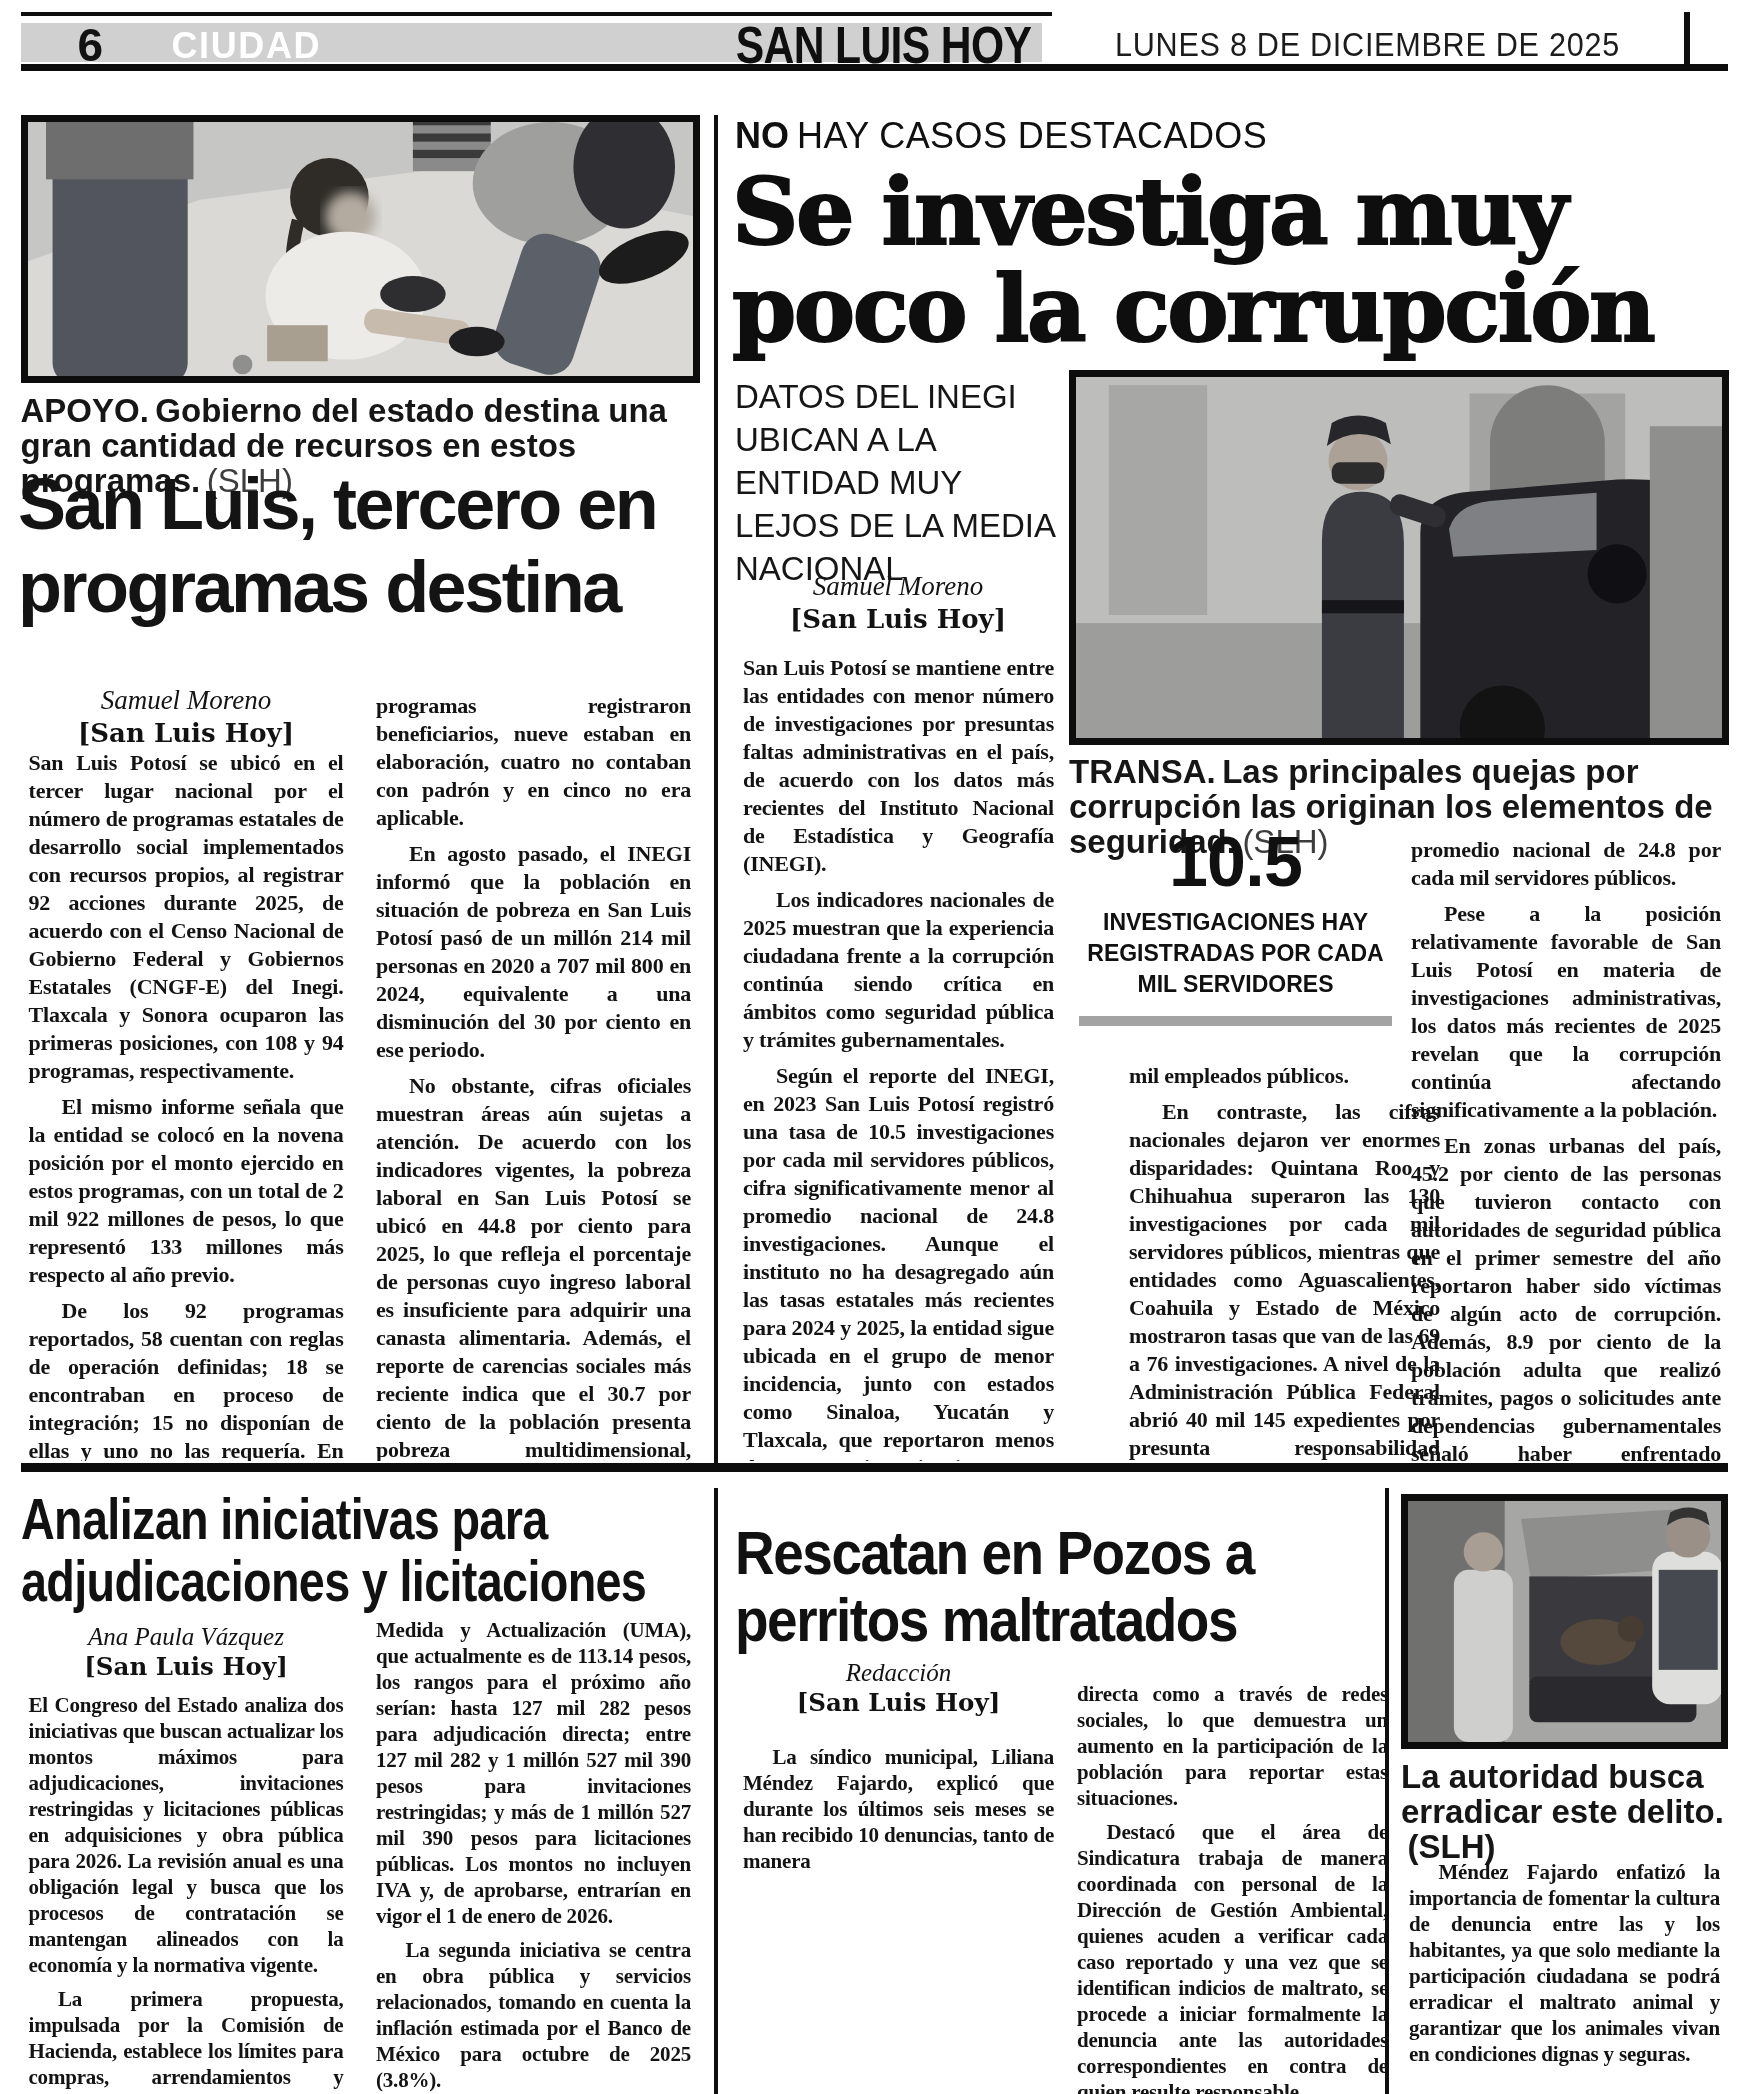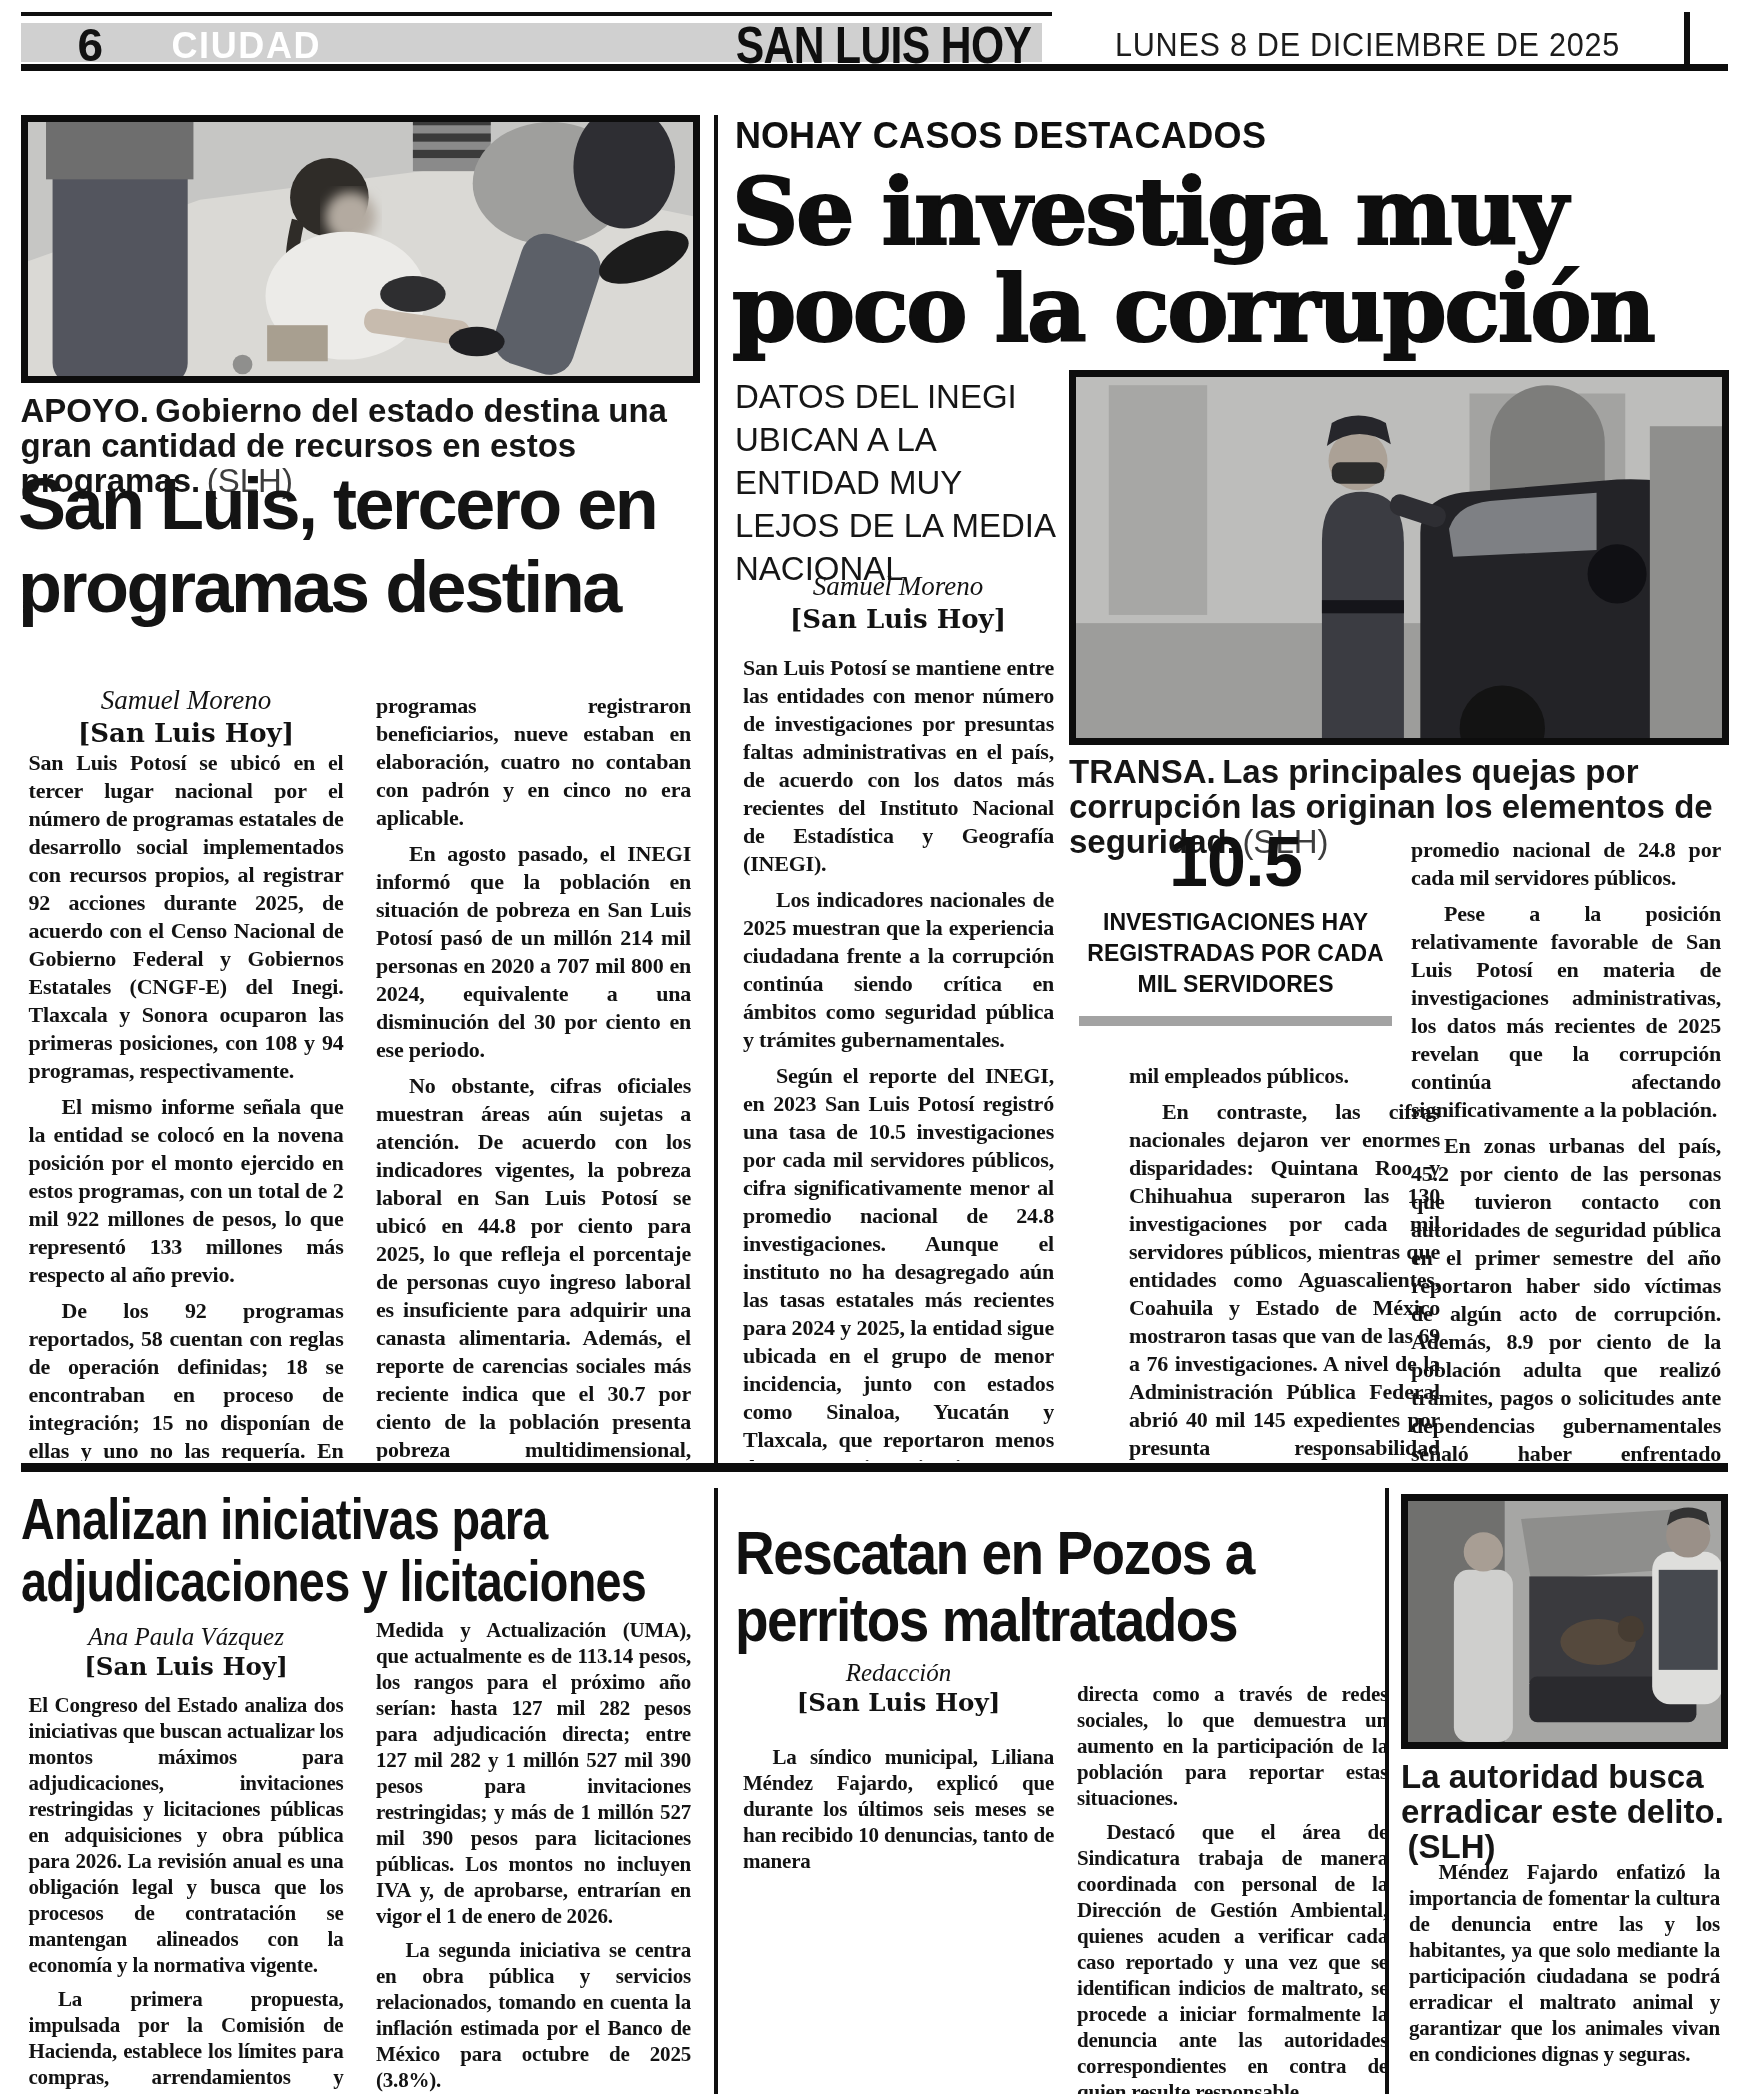--- a/index.html
+++ b/index.html
@@ -38,21 +38,21 @@
   .headline-slab { font-family:"DejaVu Serif",serif; font-weight:700; color:#0e0e0e;
                    font-size:92px; line-height:97px; letter-spacing:-2.5px; -webkit-text-stroke:2px #0e0e0e; }
   .headline-cond { font-family:"Liberation Sans",sans-serif; font-weight:700; color:#111111;
                    font-size:57px; line-height:62px; letter-spacing:-0.8px; }
   .headline-cond .hl-line { display:inline-block; transform:scaleX(.82); transform-origin:left top; white-space:nowrap; }
   .headline-cond4 { font-family:"Liberation Sans",sans-serif; font-weight:700; color:#111111;
                    font-size:61px; line-height:67px; letter-spacing:-1.6px; }
   .headline-cond4 .hl-line { display:inline-block; transform:scaleX(.9); transform-origin:left top; white-space:nowrap; }
   .kicker { font-family:"Liberation Sans",sans-serif; font-size:36px; color:#101010; white-space:nowrap; }
   .kicker .k-lead { font-weight:800; }
-  .kicker .k-rest { font-weight:700; margin-left:0; letter-spacing:0.4px;text-align:center; }
+  .kicker .k-rest { font-weight:400; margin-left:8px; letter-spacing:0.4px;text-align:center; }
   .deck { font-family:"Liberation Sans",sans-serif; font-weight:400; font-size:33px; line-height:43px; color:#161616; }
 
   
   .byline { text-align:center; }
   .byl-name { font-family:"Liberation Serif",serif; font-style:italic; font-size:27px; line-height:33px; color:#141414; }
   .byl-org  { font-family:"DejaVu Serif",serif; font-weight:700; font-size:26px; line-height:33px; color:#121212; }
   .byline-sm .byl-name { font-size:25px; line-height:30px; }
   .byline-sm .byl-org  { font-size:24.5px; line-height:30px; }
 
   

